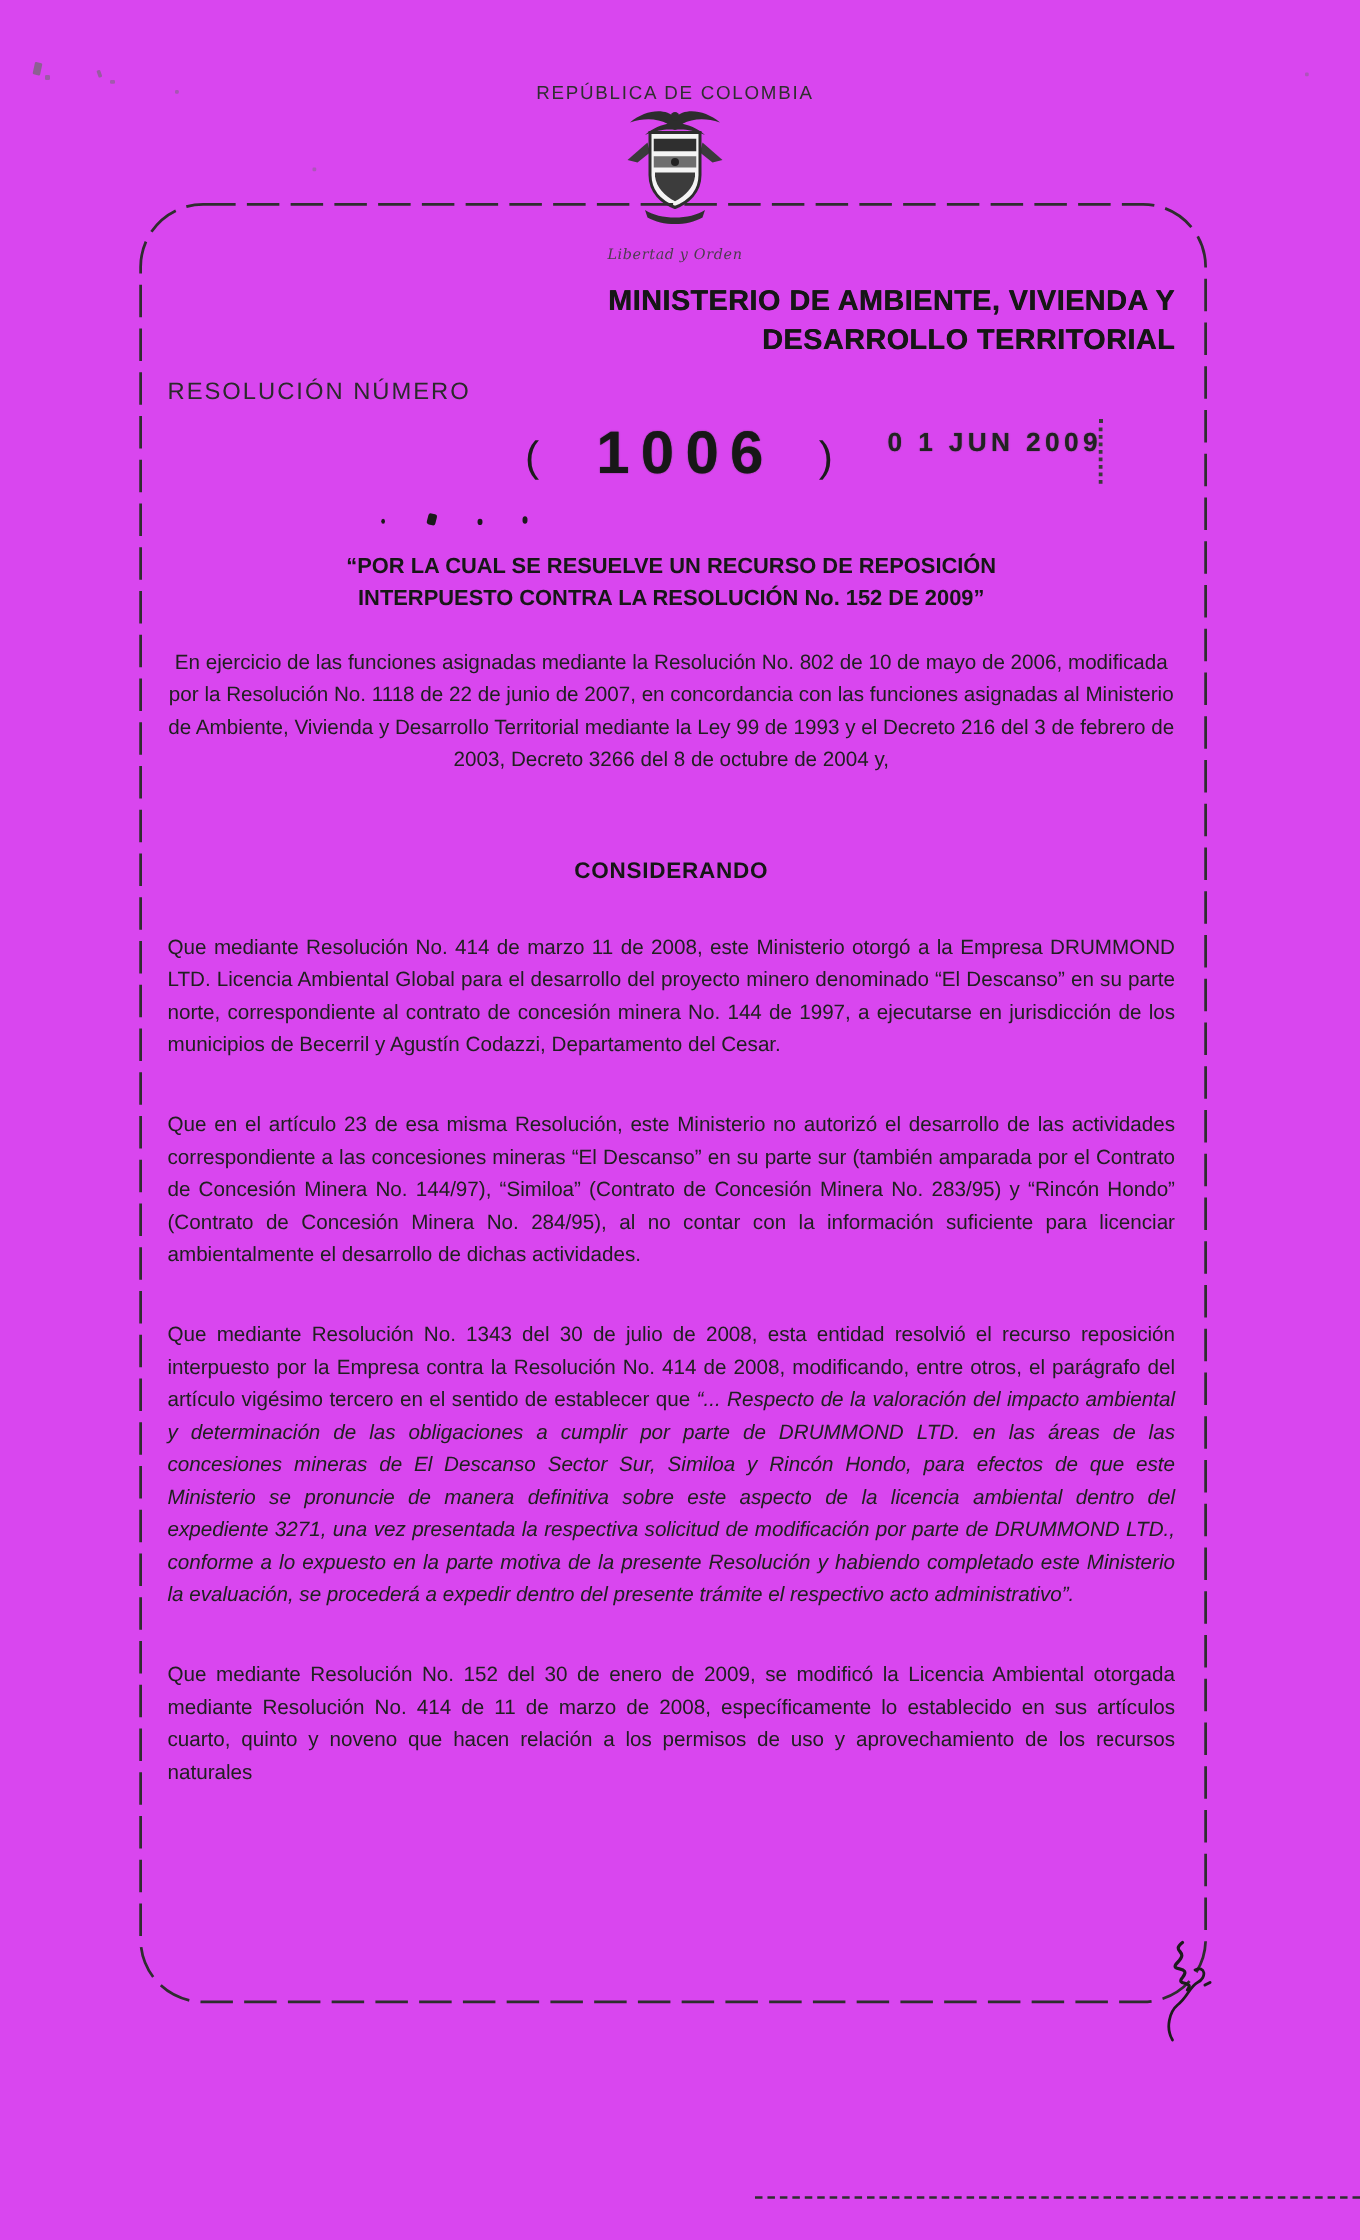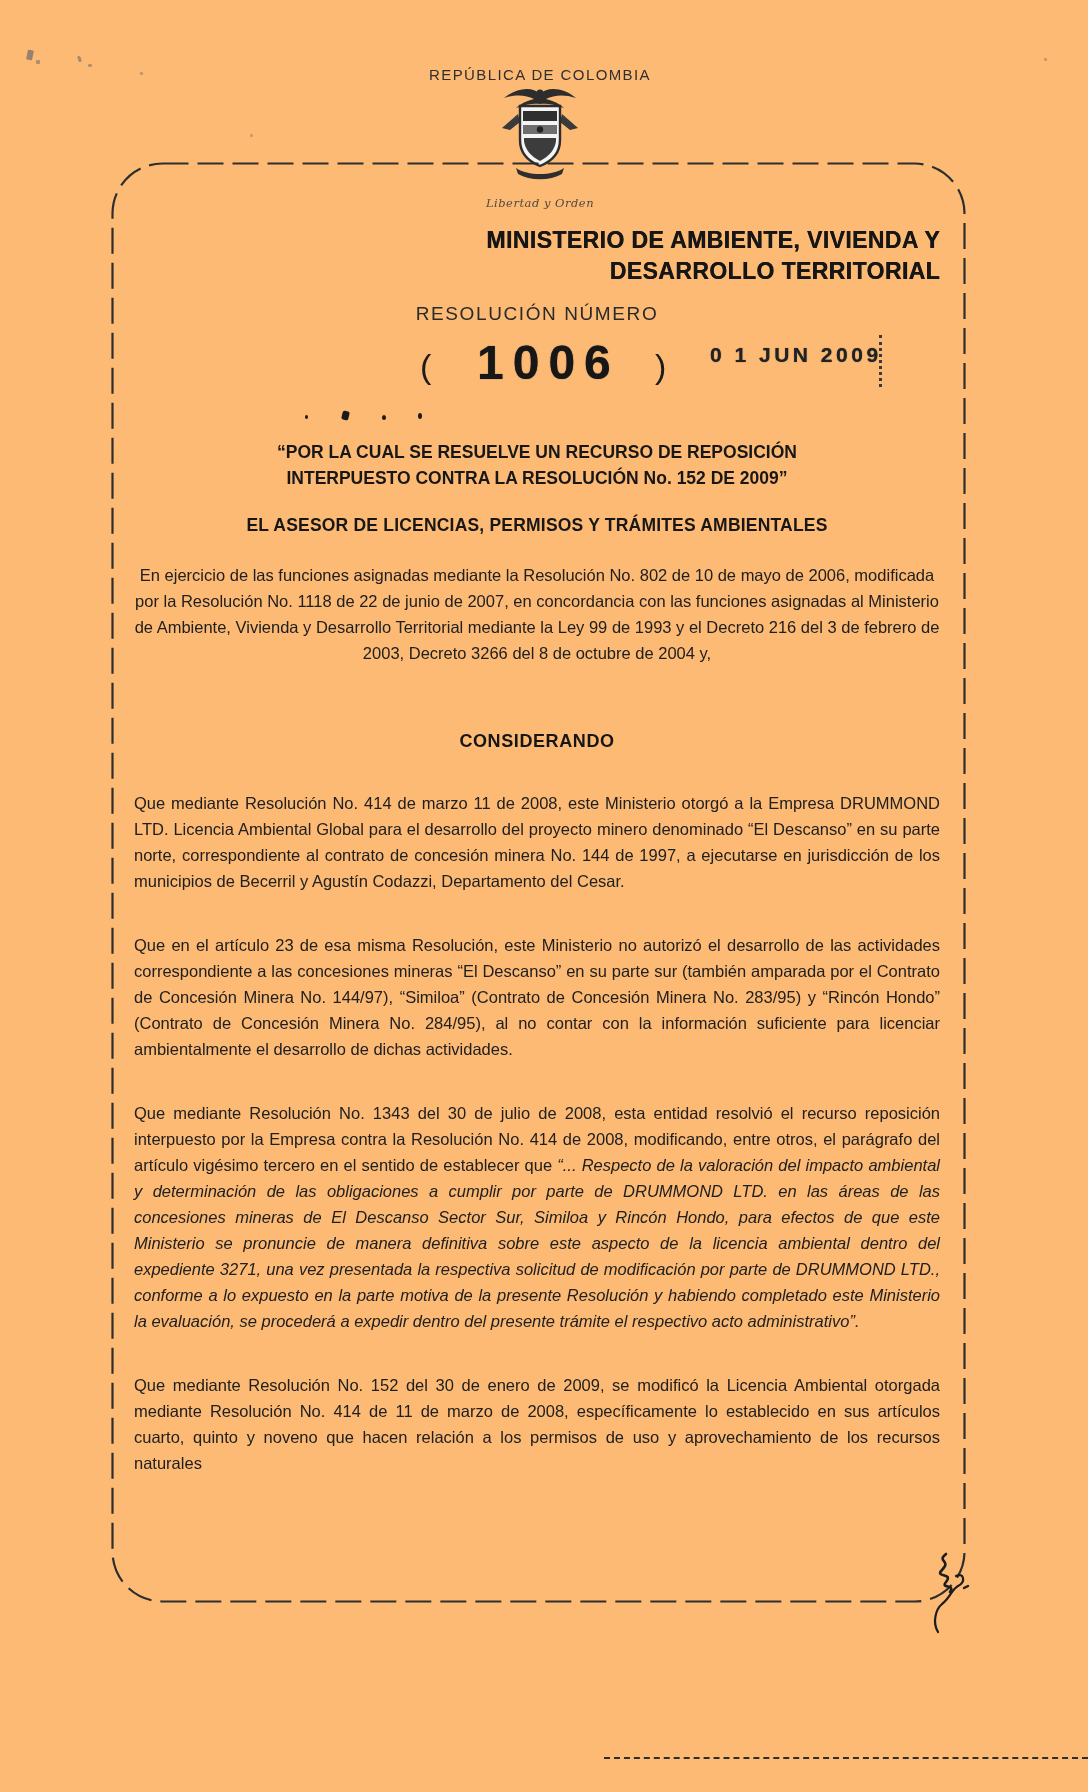--- a/index.html
+++ b/index.html
@@ -1,19 +1,19 @@
 <!DOCTYPE html>
 <html><head>
 <meta charset="utf-8">
 <style>
   html,body { margin:0; padding:0; background:#ffffff; }
   .page {
     position:relative;
     width:1088px; height:1792px;
-    background:#fdba74;
+    background:#d946ef;
     font-family:"Liberation Sans", sans-serif;
     color:#1f1f1f;
     overflow:hidden;
   }
   
   .speck { position:absolute; background:#6b6b6b; border-radius:1px; }
 
   .republic-header {
     position:absolute; top:66px; left:0; width:1080px;
     text-align:center; font-size:15px; letter-spacing:1.4px; color:#2f2f2f;
@@ -29,21 +29,21 @@
 
   .content {
     position:absolute; left:134px; top:163px; width:806px;
   }
   .ministry {
     margin-top:62px; text-align:right;
     font-weight:bold; font-size:23px; line-height:31px; letter-spacing:0.4px;
     color:#161616; text-shadow:0.4px 0 0 #161616;
   }
   .res-label {
-    margin-top:16px; text-align:center;
+    margin-top:16px; text-align:left;
     font-size:19px; letter-spacing:1.6px; color:#2a2a2a;
   }
   .number-row { position:relative; height:106px; }
   .paren { position:absolute; font-size:34px; font-weight:400; color:#1c1c1c; }
   .paren-open  { left:286px; top:22px; }
   .paren-close { left:521px; top:22px; }
   .big-number {
     position:absolute; left:343px; top:10px;
     font-size:48px; font-weight:bold; letter-spacing:9px; color:#171717;
     text-shadow:0 0 1px #333;
@@ -147,21 +147,20 @@
       <span class="ink-dot" style="left:208px; top:86px; width:7px;  height:9px; border-radius:2px; transform:rotate(14deg);"></span>
       <span class="ink-dot" style="left:248px; top:90px; width:4px;  height:5px;"></span>
       <span class="ink-dot" style="left:284px; top:88px; width:4px;  height:6px;"></span>
     </div>
 
     <div class="subject">
       <div>“POR LA CUAL SE RESUELVE UN RECURSO DE REPOSICIÓN</div>
       <div>INTERPUESTO CONTRA LA RESOLUCIÓN No. 152 DE 2009”</div>
     </div>
 
-    <div class="issuer">EL ASESOR DE LICENCIAS, PERMISOS Y TRÁMITES AMBIENTALES</div>
 
     <div class="preamble">En ejercicio de las funciones asignadas mediante la Resolución No. 802 de 10 de mayo de 2006, modificada por la Resolución No. 1118 de 22 de junio de 2007, en concordancia con las funciones asignadas al Ministerio de Ambiente, Vivienda y Desarrollo Territorial mediante la Ley 99 de 1993 y el Decreto 216 del 3 de febrero de 2003, Decreto 3266 del 8 de octubre de 2004 y,</div>
 
     <div class="considering">CONSIDERANDO</div>
 
     <div class="para">Que mediante Resolución No. 414 de marzo 11 de 2008, este Ministerio otorgó a la Empresa DRUMMOND LTD. Licencia Ambiental Global para el desarrollo del proyecto minero denominado “El Descanso” en su parte norte, correspondiente al contrato de concesión minera No. 144 de 1997, a ejecutarse en jurisdicción de los municipios de Becerril y Agustín Codazzi, Departamento del Cesar.</div>
     <div class="para">Que en el artículo 23 de esa misma Resolución, este Ministerio no autorizó el desarrollo de las actividades correspondiente a las concesiones mineras “El Descanso” en su parte sur (también amparada por el Contrato de Concesión Minera No. 144/97), “Similoa” (Contrato de Concesión Minera No. 283/95) y “Rincón Hondo” (Contrato de Concesión Minera No. 284/95), al no contar con la información suficiente para licenciar ambientalmente el desarrollo de dichas actividades.</div>
     <div class="para"><span>Que mediante Resolución No. 1343 del 30 de julio de 2008, esta entidad resolvió el recurso reposición interpuesto por la Empresa contra la Resolución No. 414 de 2008, modificando, entre otros, el parágrafo del artículo vigésimo tercero en el sentido de establecer que </span><span class="italic">“... Respecto de la valoración del impacto ambiental y determinación de las obligaciones a cumplir por parte de DRUMMOND LTD. en las áreas de las concesiones mineras de El Descanso Sector Sur, Similoa y Rincón Hondo, para efectos de que este Ministerio se pronuncie de manera definitiva sobre este aspecto de la licencia ambiental dentro del expediente 3271, una vez presentada la respectiva solicitud de modificación por parte de DRUMMOND LTD., conforme a lo expuesto en la parte motiva de la presente Resolución y habiendo completado este Ministerio la evaluación, se procederá a expedir dentro del presente trámite el respectivo acto administrativo”.</span></div>
     <div class="para">Que mediante Resolución No. 152 del 30 de enero de 2009, se modificó la Licencia Ambiental otorgada mediante Resolución No. 414 de 11 de marzo de 2008, específicamente lo establecido en sus artículos cuarto, quinto y noveno que hacen relación a los permisos de uso y aprovechamiento de los recursos naturales</div>
 

